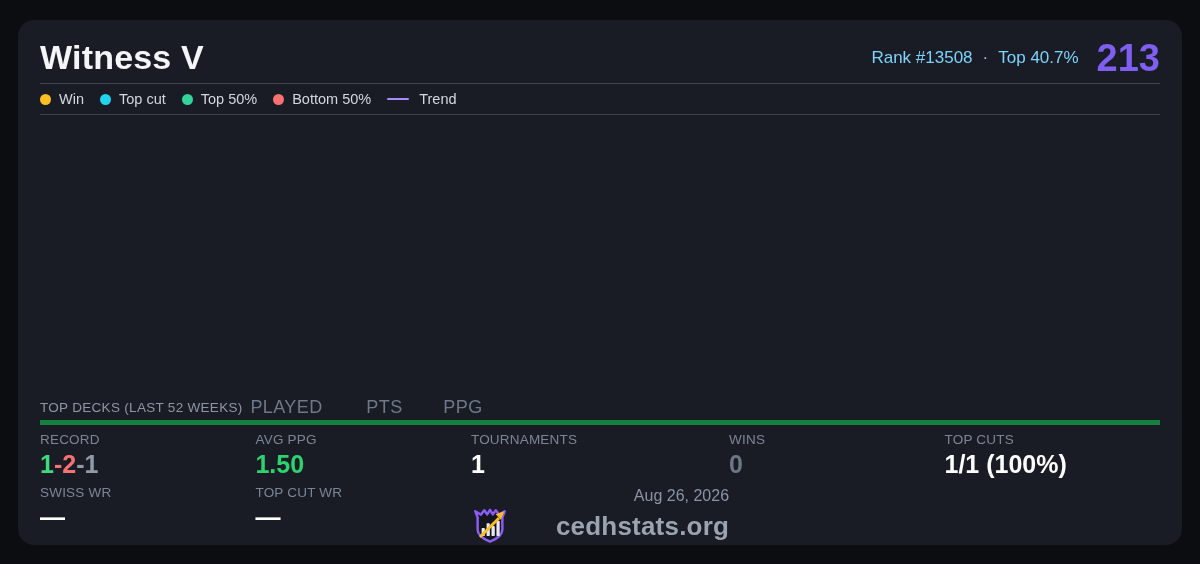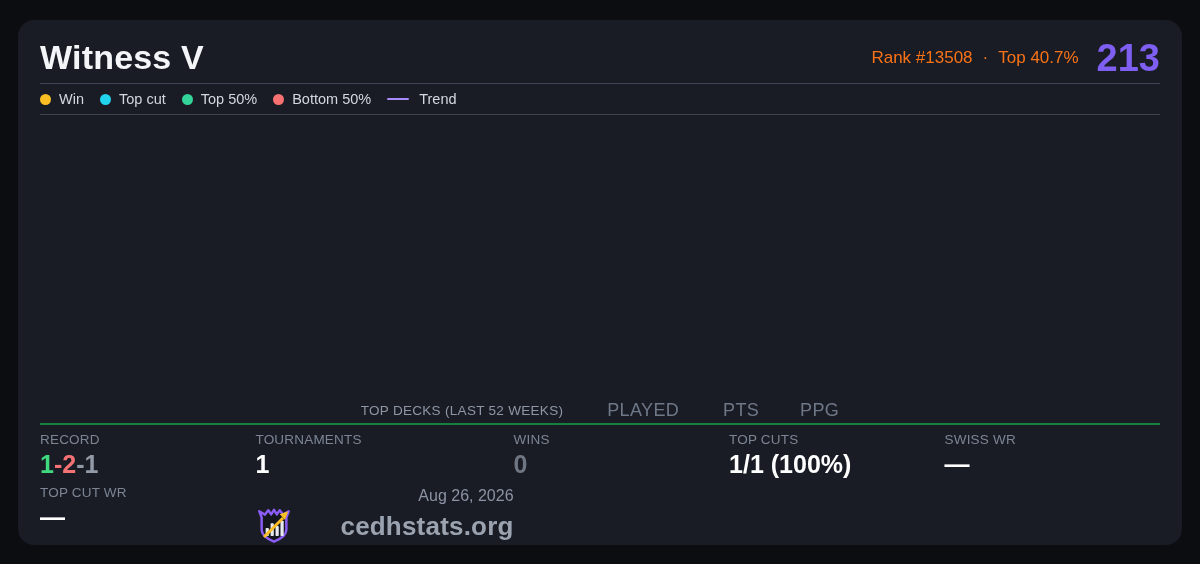--- a/index.html
+++ b/index.html
@@ -41,21 +41,21 @@
     color: #f4f5f8;
     letter-spacing: 0.2px;
   }
   .header-right {
     display: flex;
     align-items: center;
     gap: 18px;
   }
   .rank-text {
     font-size: 17px;
-    color: #f97316;
+    color: #7dd3fc;
     display: flex;
     align-items: flex-start;
     gap: 10px;
   }
   .score {
     font-size: 38px;
     font-weight: 700;
     color: #7e5ff2;
     line-height: 1;
   }
@@ -106,24 +106,23 @@
     margin-right: 2px;
   }
 
   
   .chart-area { flex: 1; }
 
   
   .decks-row {
     height: 25px;
     display: flex;
-    justify-content: center;
-    align-items: center;
-    border-bottom: 2px solid #15803d;
-    gap: 36px;
+    justify-content: flex-start;
+    align-items: center;
+    border-bottom: 5px solid #15803d;
   }
   .decks-cols { display: flex; }
   .deck-col {
     width: 80px;
     text-align: right;
     font-size: 18px;
     color: #6f7888;
     letter-spacing: 0.4px;
   }
 
@@ -229,20 +228,24 @@
     </div>
   </div>
 
   <div class="stats-grid">
 
     <div class="stat-cell">
       <div class="stat-label">RECORD</div>
       <div class="stat-value"><span class="rec-win">1</span><span class="rec-loss">-2</span><span class="rec-draw">-1</span></div>
     </div>
 
+    <div class="stat-cell">
+      <div class="stat-label">AVG PPG</div>
+      <div class="stat-value val-green">1.50</div>
+    </div>
 
     <div class="stat-cell">
       <div class="stat-label">TOURNAMENTS</div>
       <div class="stat-value">1</div>
     </div>
 
     <div class="stat-cell">
       <div class="stat-label">WINS</div>
       <div class="stat-value val-gray">0</div>
     </div>

